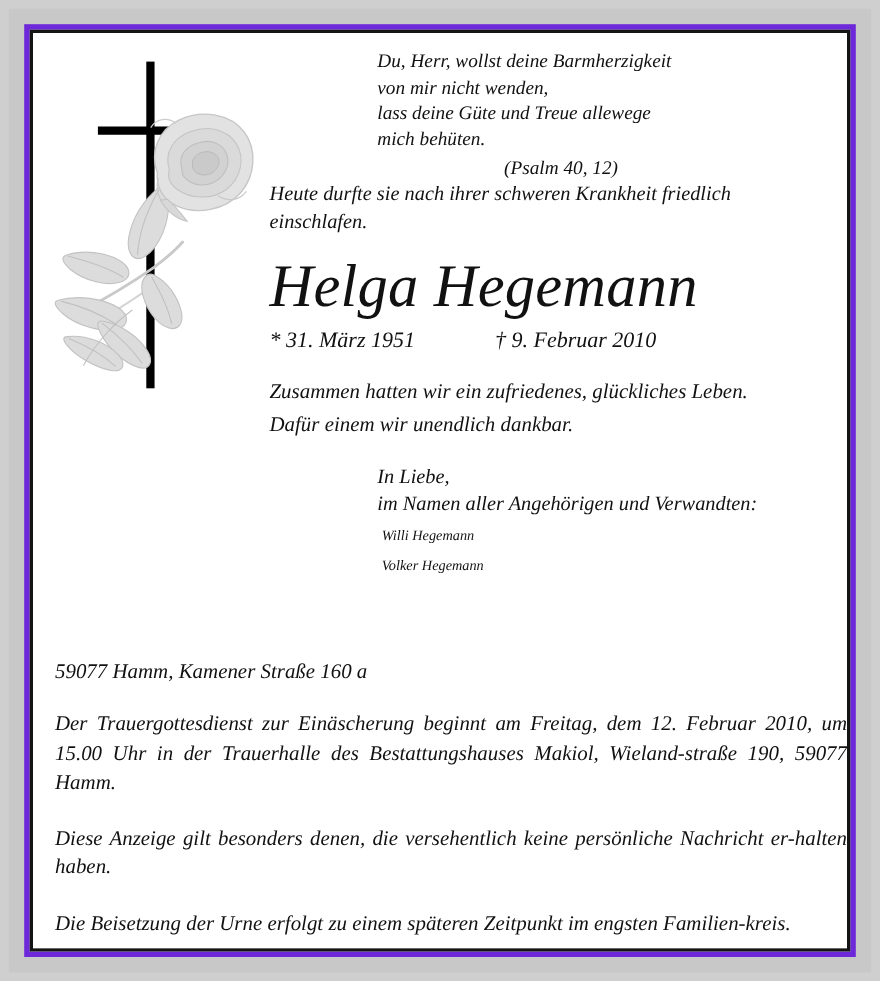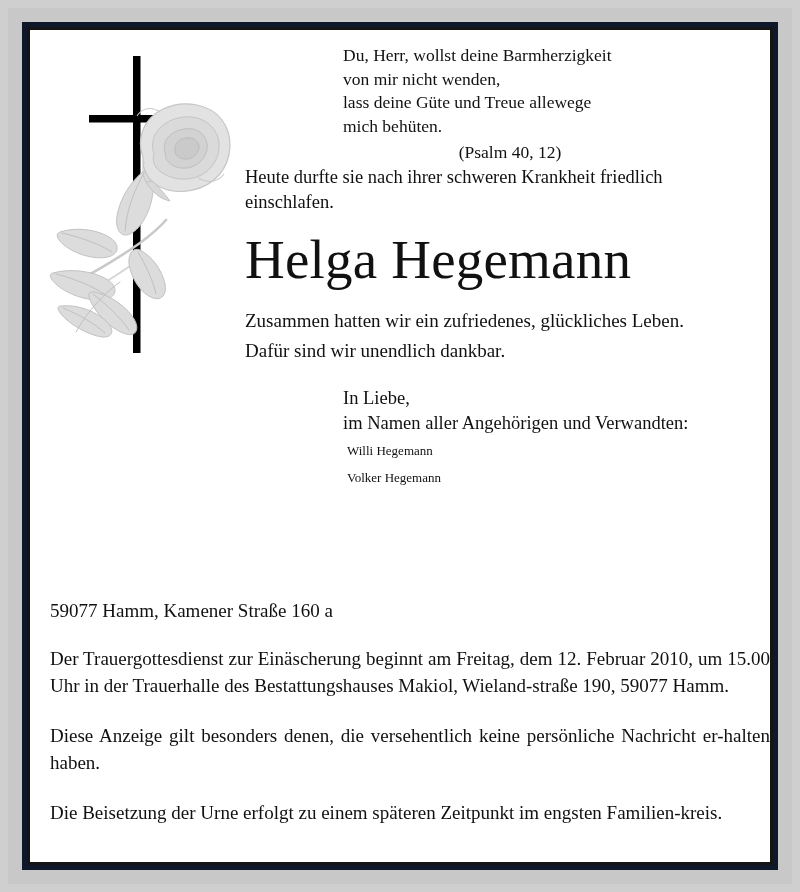--- a/index.html
+++ b/index.html
@@ -28,22 +28,23 @@
     box-sizing: border-box;
     width: 100%;
     height: 100%;
     background: #c8c8c8;
     padding: 14px;
   }
   .frame-white {
     box-sizing: border-box;
     width: 100%;
     height: 100%;
-    background: #0f172a;
+    background: #6d28d9;
     padding: 5px;
+    font-style: italic;
   }
   .frame-black {
     box-sizing: border-box;
     width: 100%;
     height: 100%;
     border: 3px solid #141414;
     background: #ffffff;
   }
   .sheet {
     box-sizing: border-box;
@@ -231,24 +232,28 @@
 mich behüten.</div>
             <div class="verse-source">(Psalm 40, 12)</div>
 
             <div class="lead">
               <span>Heute durfte sie nach ihrer schweren Krankheit friedlich</span>
               <span>einschlafen.</span>
             </div>
 
             <div class="name">Helga Hegemann</div>
 
+            <div class="dates">
+              <span class="born">* 31. März 1951</span>
+              <span class="died">† 9. Februar 2010</span>
+            </div>
 
             <div class="gratitude">
               <span>Zusammen hatten wir ein zufriedenes, glückliches Leben.</span>
-              <span>Dafür sind wir unendlich dankbar.</span>
+              <span>Dafür einem wir unendlich dankbar.</span>
             </div>
 
             <div class="closing">
               <span>In Liebe,</span>
               <span>im Namen aller Angehörigen und Verwandten:</span>
             </div>
 
             <div class="signers">
               <span>Willi Hegemann</span>
               <span>Volker Hegemann</span>

